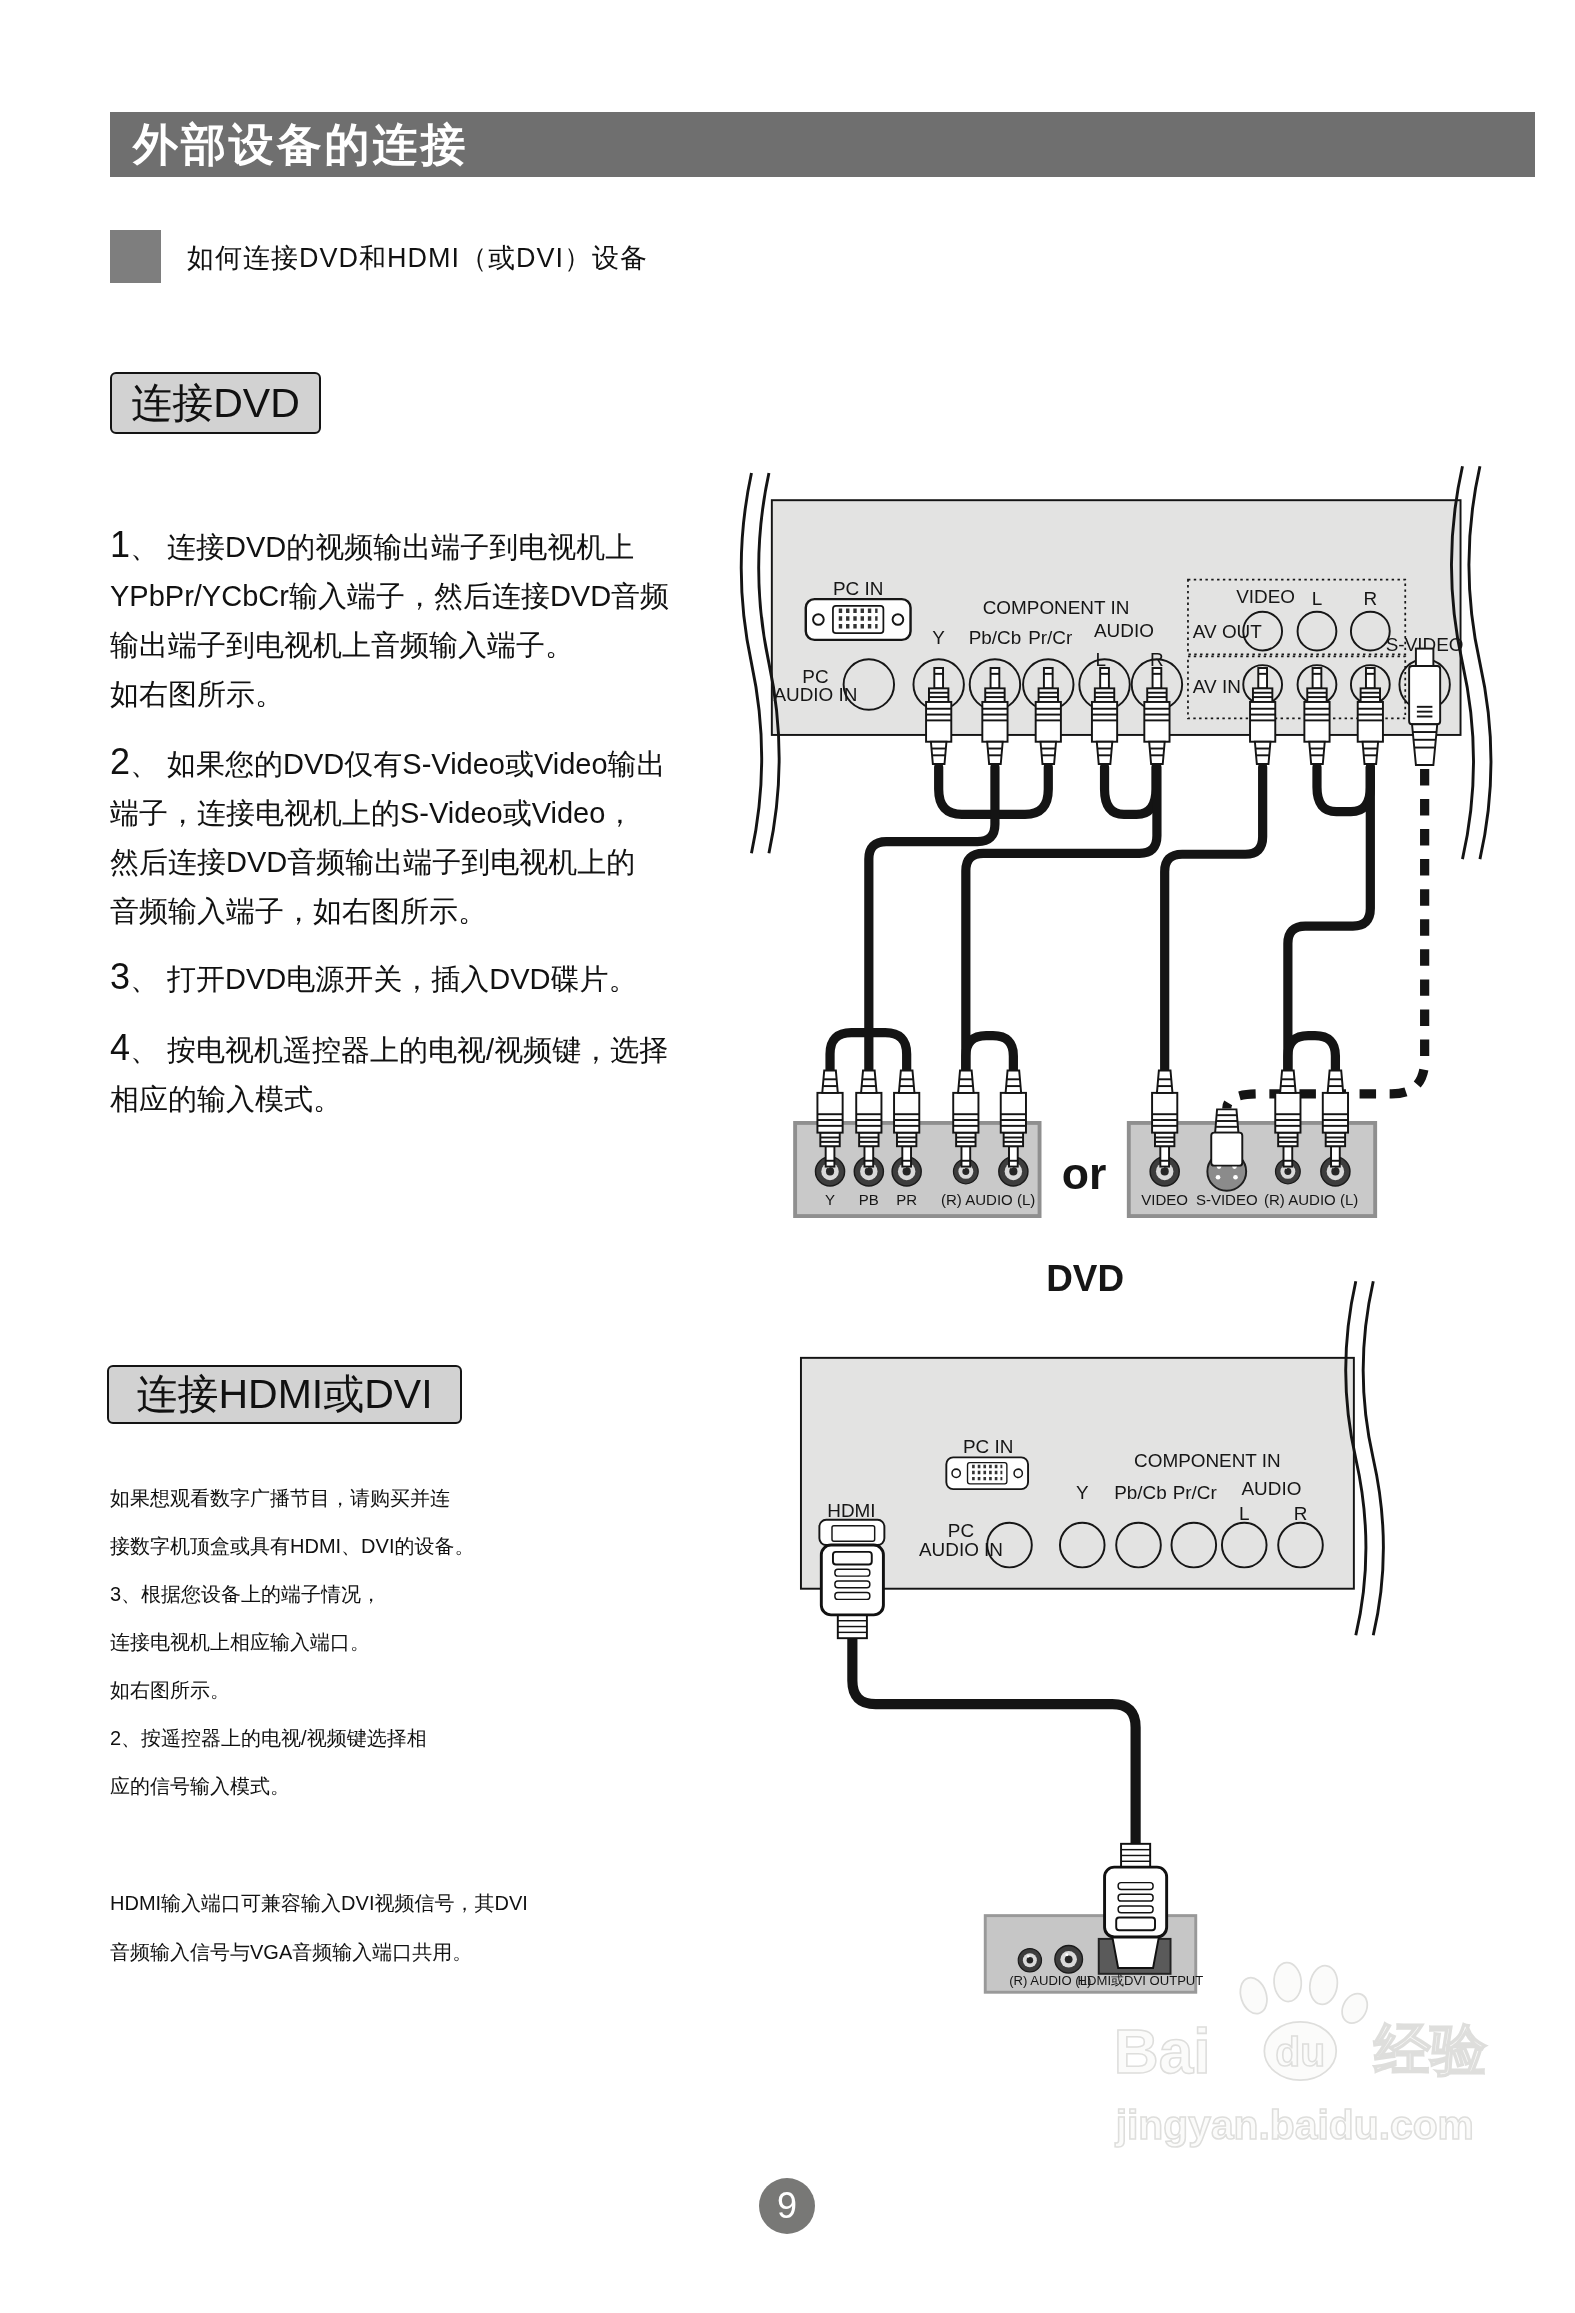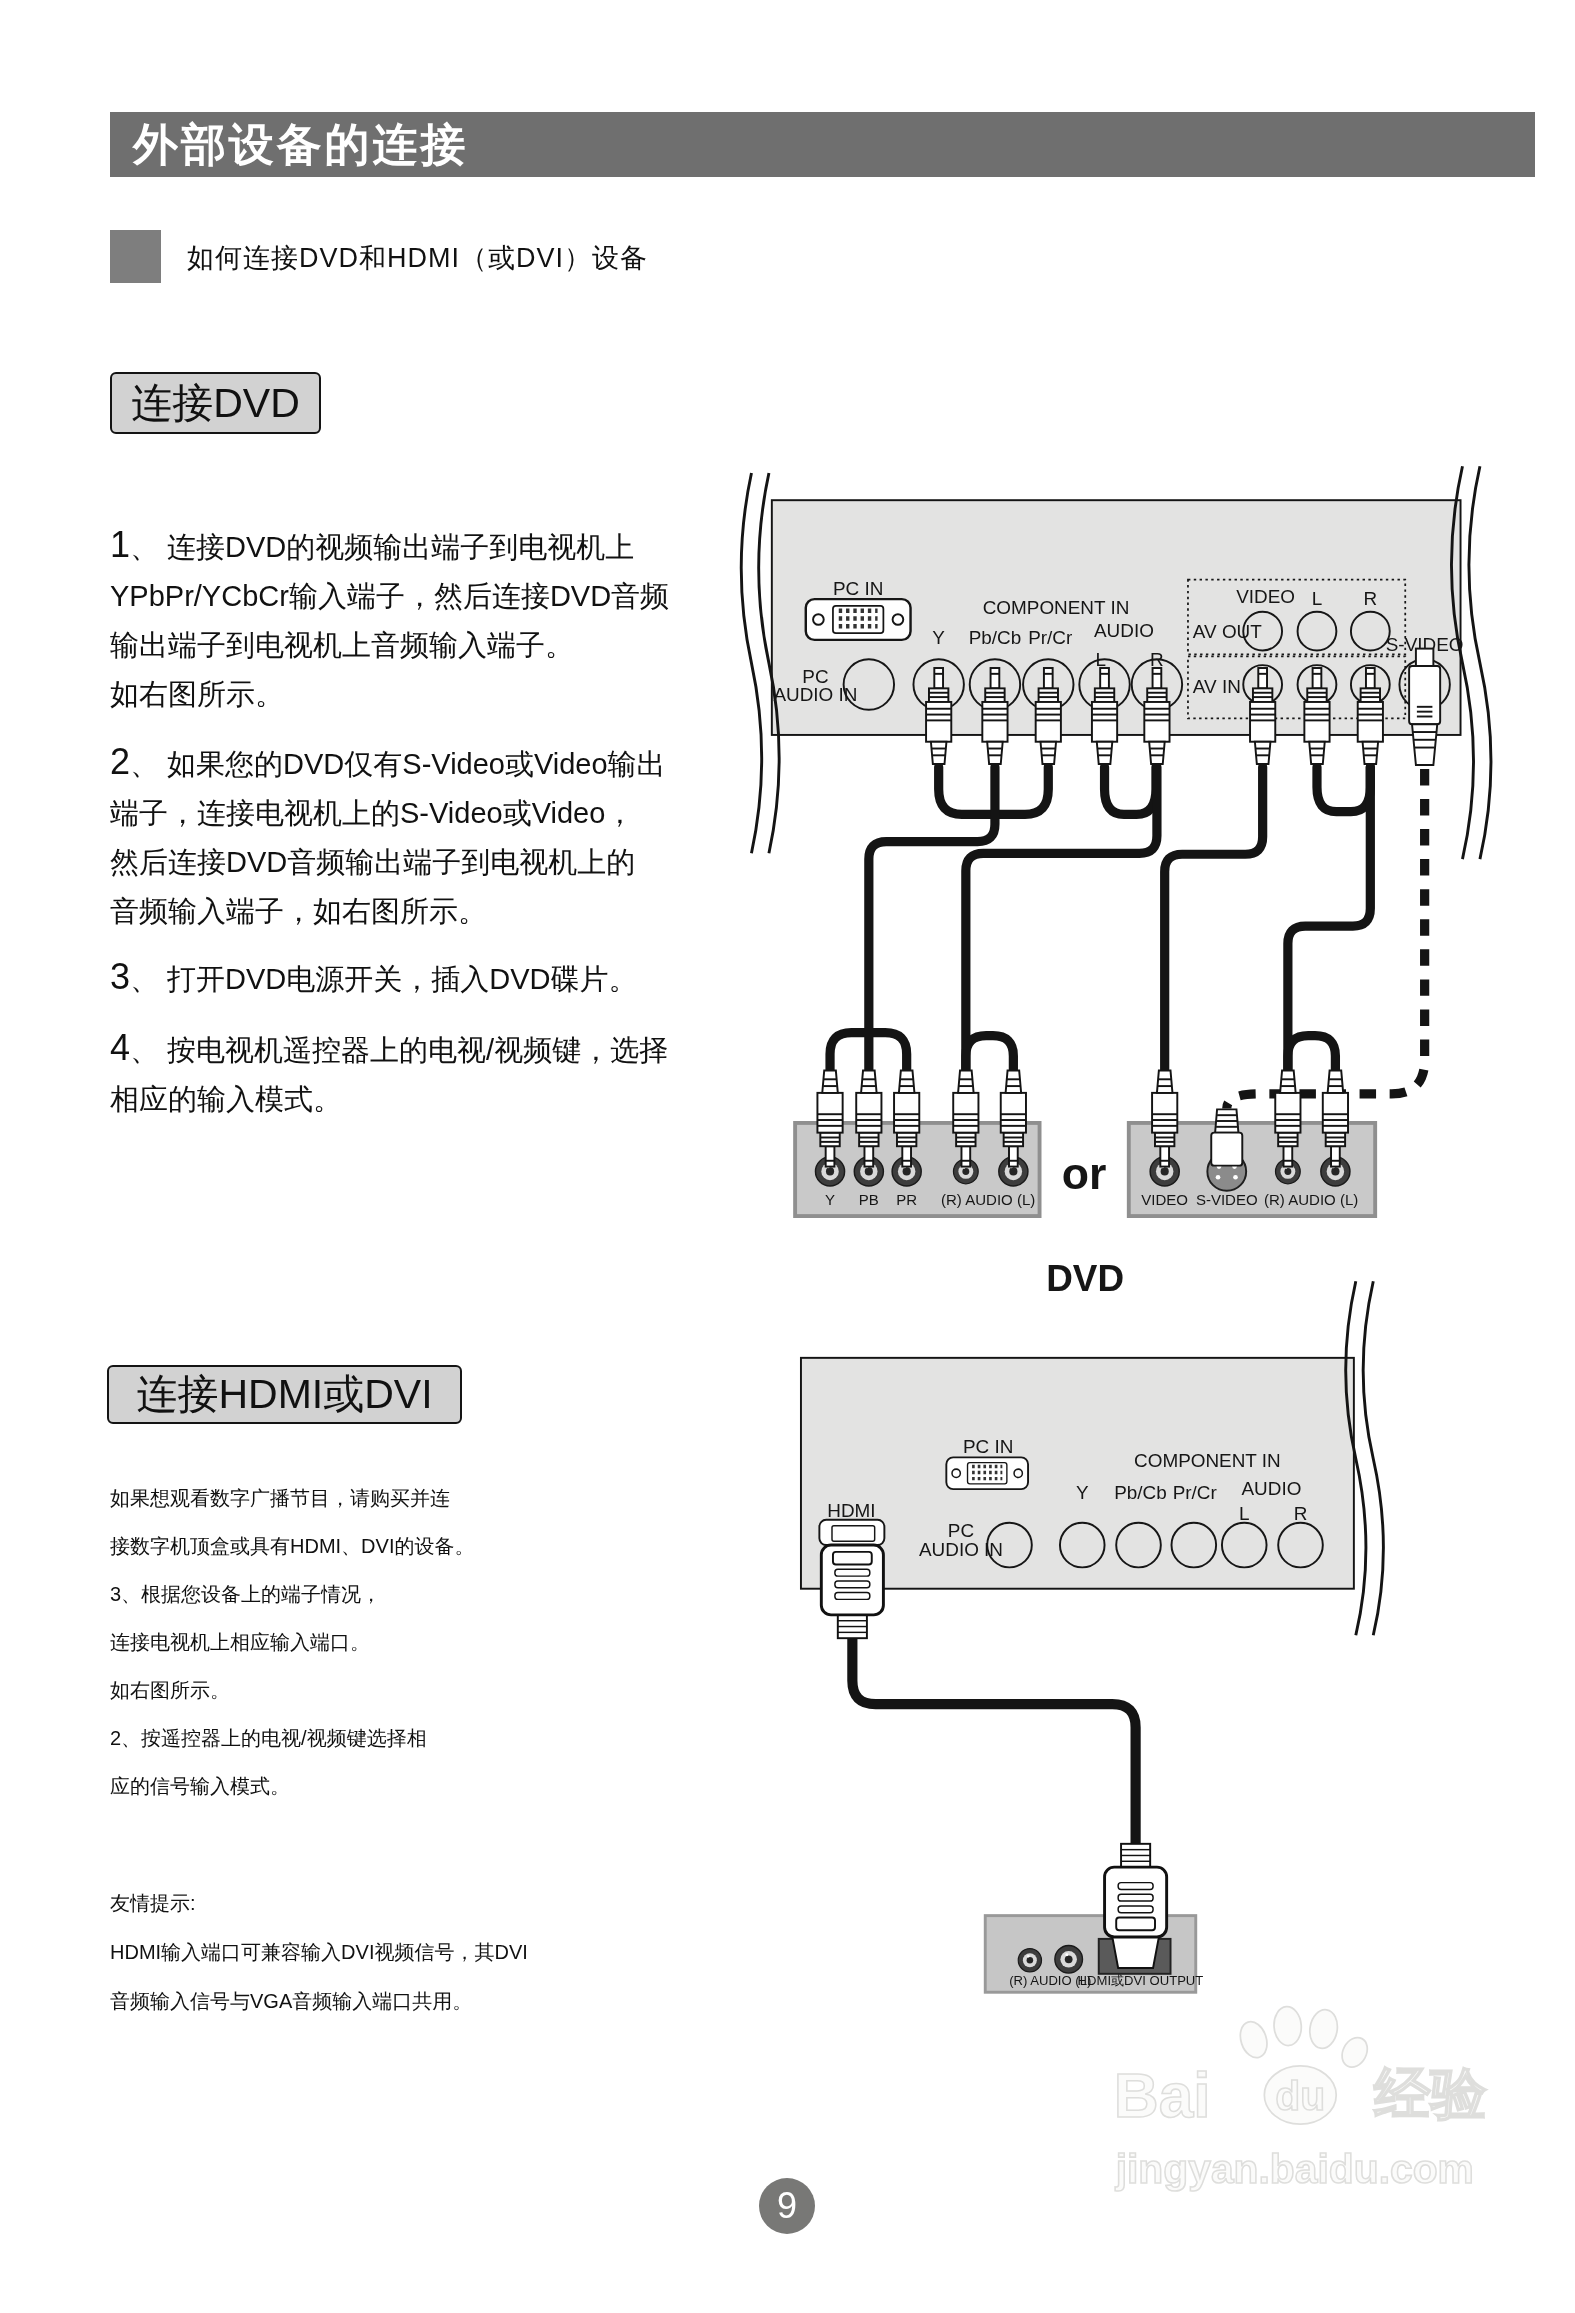--- a/index.html
+++ b/index.html
@@ -26,21 +26,21 @@
   .t13{font-size:13.5px;}
   .tor{font-size:46px;font-weight:bold;}
   .tdvd{font-size:38px;font-weight:bold;}
   .mid{text-anchor:middle;}
   .cable{fill:none;stroke:#141414;stroke-width:9.5;stroke-linecap:round;stroke-linejoin:round;}
   .cable-dash{fill:none;stroke:#141414;stroke-width:9.5;stroke-dasharray:17 14;}
   .dotbox{fill:none;stroke:#161616;stroke-width:1.8;stroke-dasharray:2.5 3.5;}
   .brk{fill:none;stroke:#141414;stroke-width:3;}
   .pagenum{position:absolute;left:759px;top:2178px;width:56px;height:56px;border-radius:50%;
         background:#787876;color:#fff;font-size:36px;display:flex;align-items:center;justify-content:center;}
-  .watermark{position:absolute;left:1106px;top:1996px;}
+  .watermark{position:absolute;left:1106px;top:1952px;}
   .wm-text{fill:#fbfbfa;stroke:#dededc;stroke-width:1.6;font-weight:bold;}
 </style>
 </head>
 <body>
 
 <div class="page">
 
   <div class="header-bar">
     <span>外部设备的连接</span>
   </div>
@@ -255,21 +255,20 @@
     <div class="sline">如果想观看数字广播节目，请购买并连</div>
     <div class="sline">接数字机顶盒或具有HDMI、DVI的设备。</div>
     <div class="sline">3、根据您设备上的端子情况，</div>
     <div class="sline">连接电视机上相应输入端口。</div>
     <div class="sline">如右图所示。</div>
     <div class="sline">2、按遥控器上的电视/视频键选择相</div>
     <div class="sline">应的信号输入模式。</div>
   </div>
 
   <div class="txtblock" style="top:1868px;line-height:49px">
-    <div class="sline">友情提示:</div>
     <div class="sline">HDMI输入端口可兼容输入DVI视频信号，其DVI</div>
     <div class="sline">音频输入信号与VGA音频输入端口共用。</div>
   </div>
 
   <svg class="diag" style="left:767px;top:1252px" width="809" height="752" viewBox="790 1290 834 775">
     <rect x="825" y="1399" width="570" height="238" fill="#e3e3e2" stroke="#141414" stroke-width="2"></rect>
     <path class="brk" d="M1397,1320 c-14,62 -14,122 0,183 c14,62 14,122 0,182"></path>
     <path class="brk" d="M1415,1320 c-14,62 -14,122 0,183 c14,62 14,122 0,182"></path>
 
     <text class="t19 mid" x="1018" y="1497">PC IN</text>

